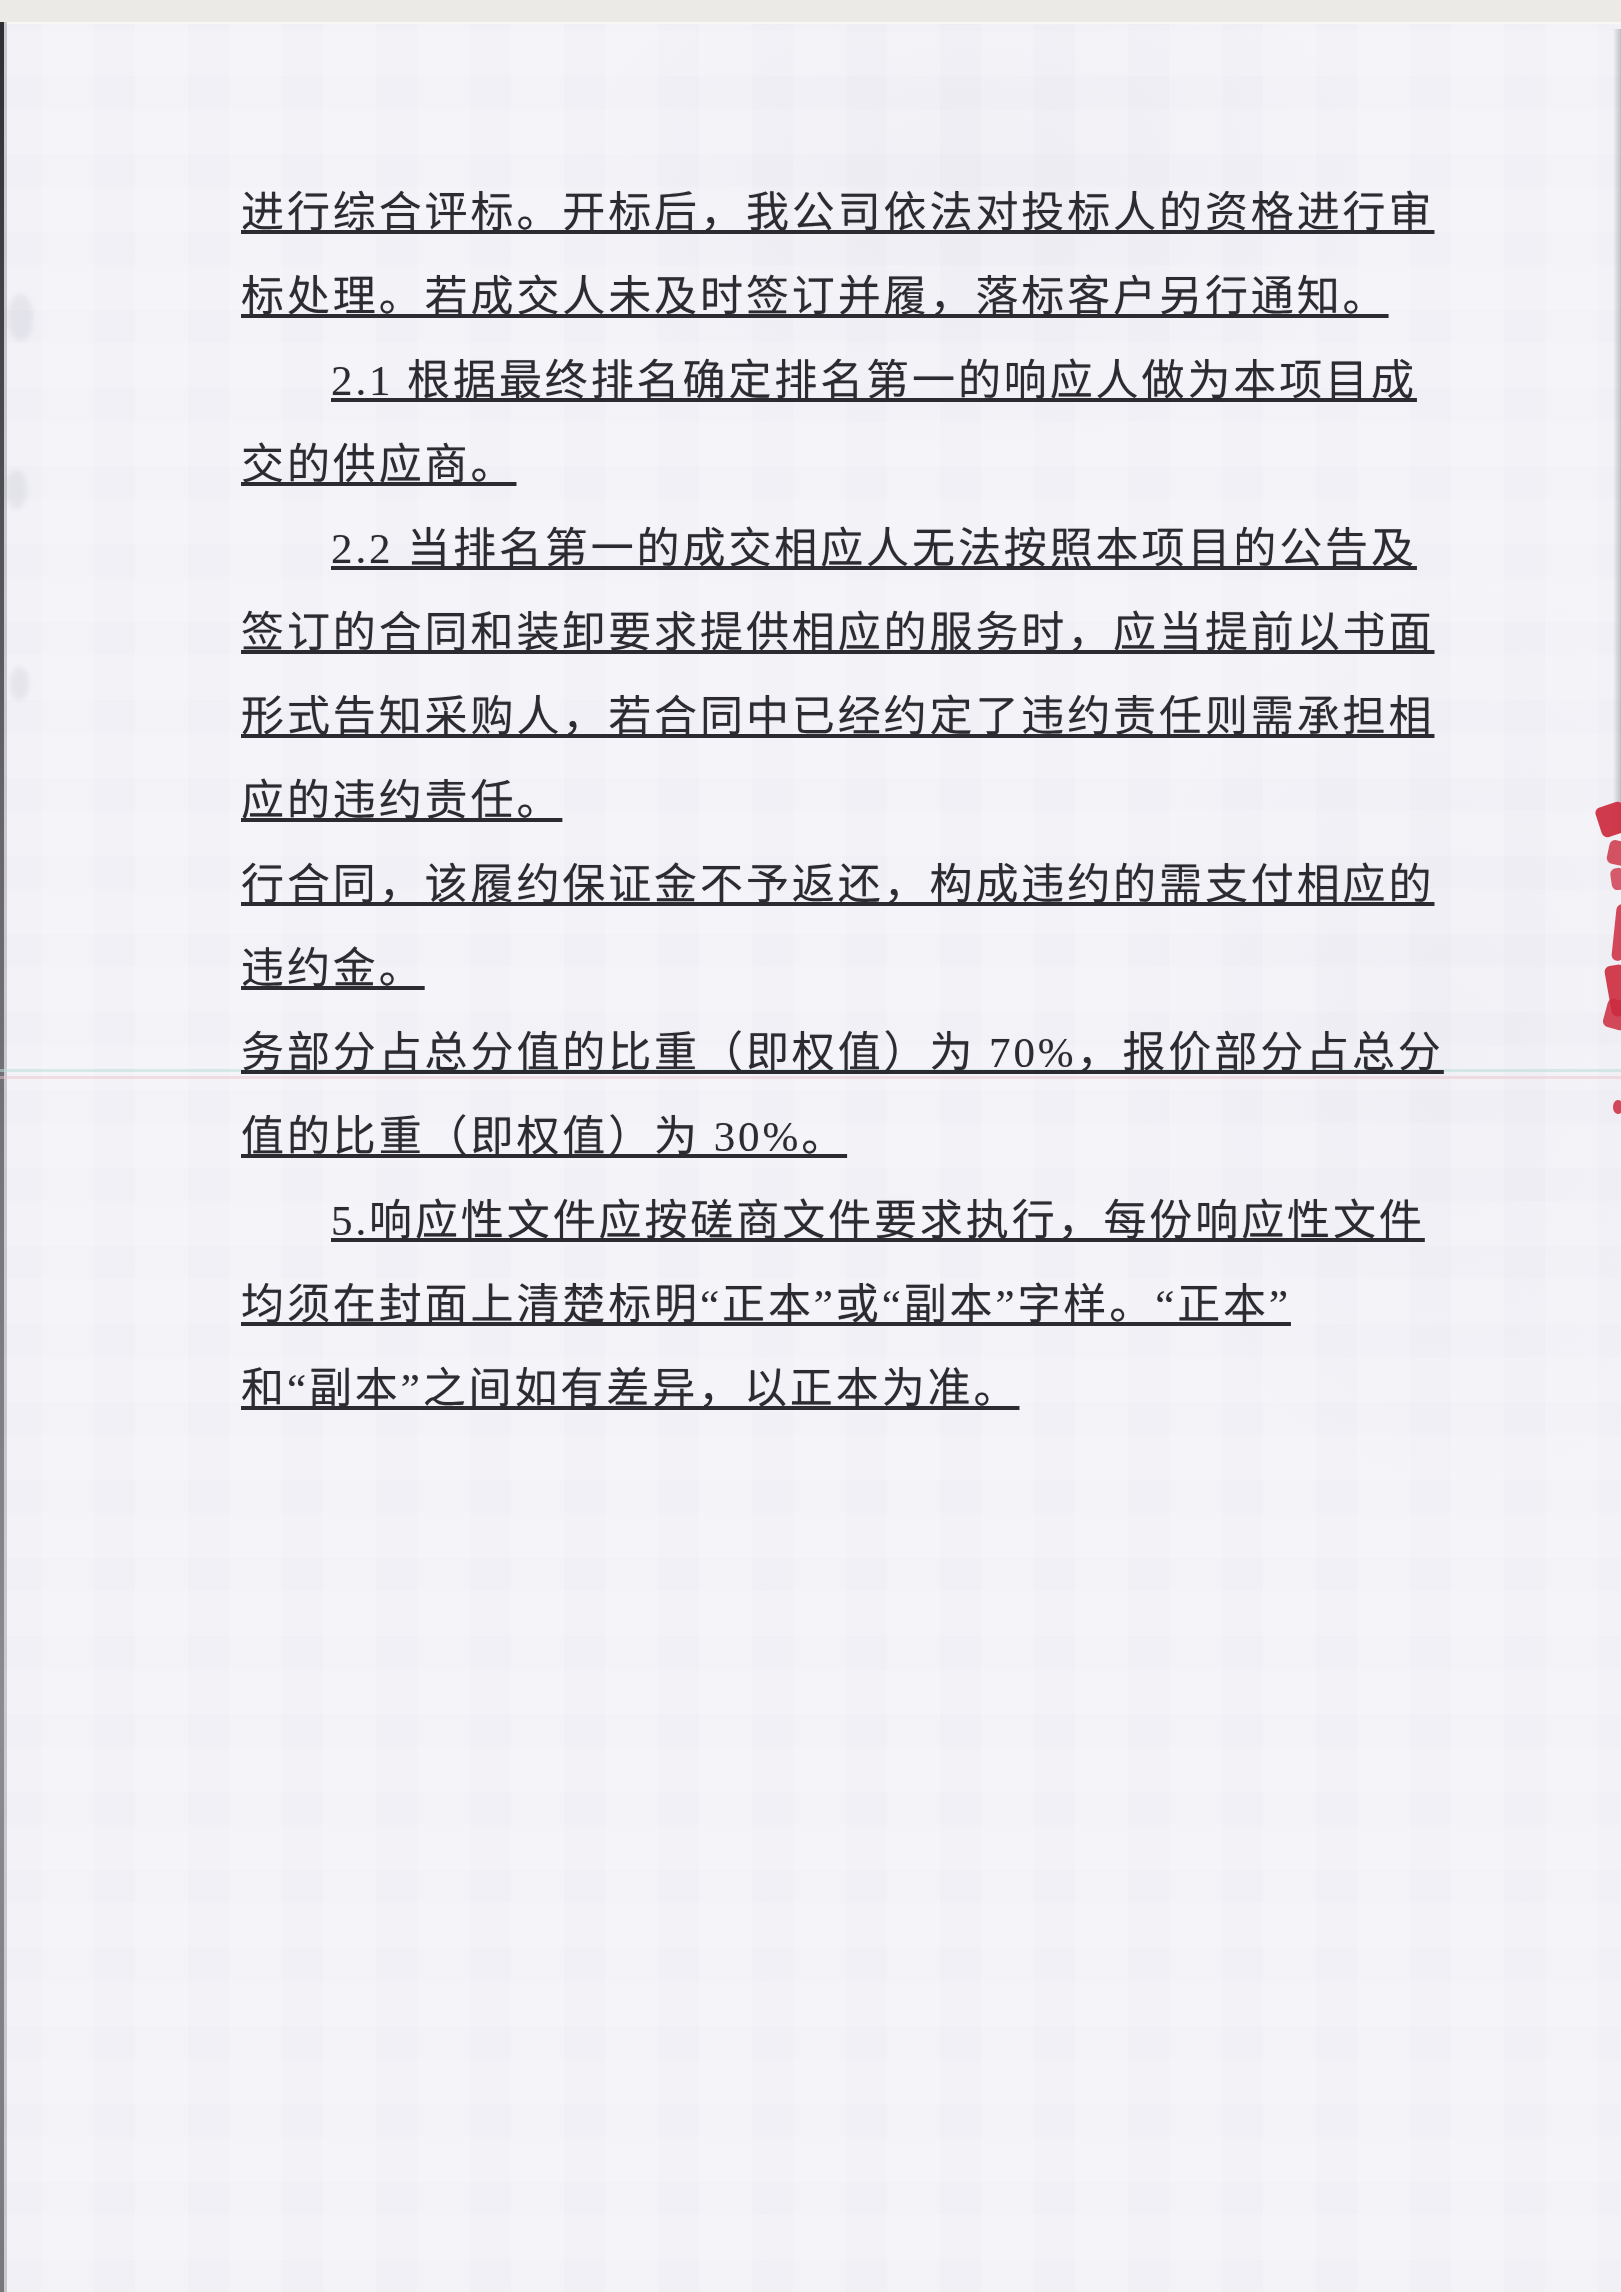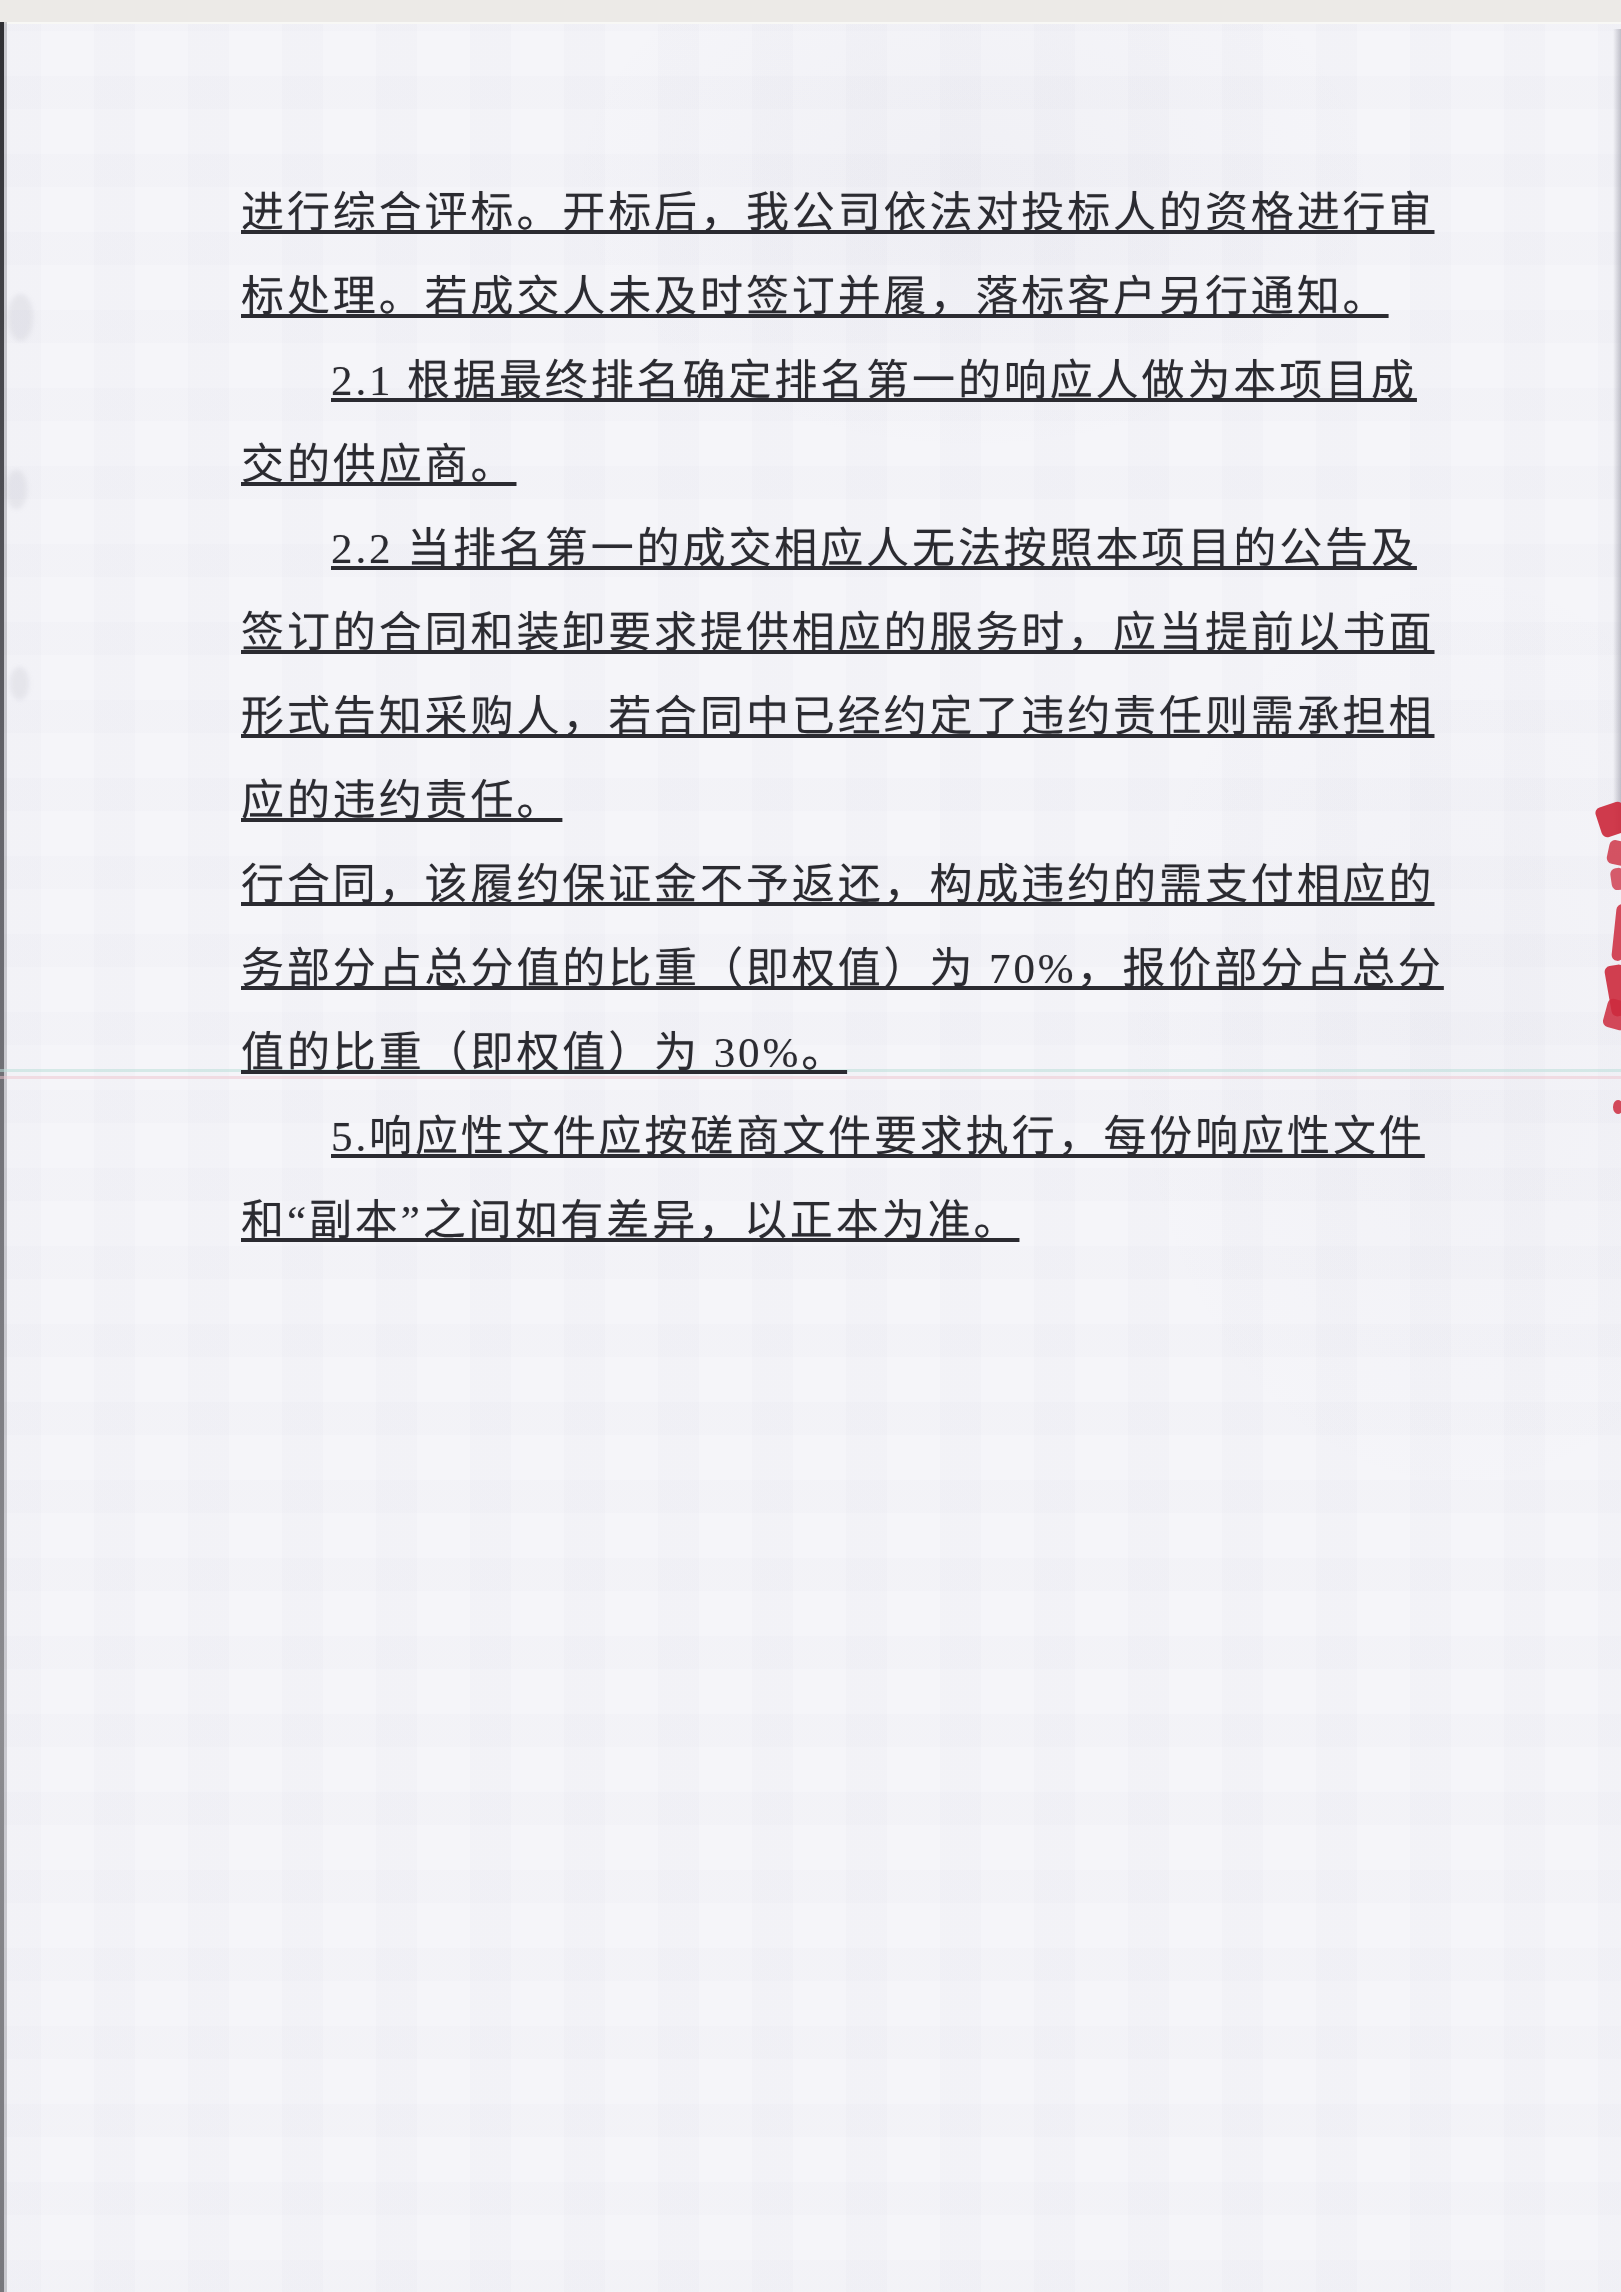--- a/index.html
+++ b/index.html
@@ -122,27 +122,29 @@
         <div class="line">交的供应商。</div>
       </div>
       <div>
         <div class="line indent">2.2 当排名第一的成交相应人无法按照本项目的公告及</div>
         <div class="line">签订的合同和装卸要求提供相应的服务时，应当提前以书面</div>
         <div class="line">形式告知采购人，若合同中已经约定了违约责任则需承担相</div>
         <div class="line">应的违约责任。</div>
       </div>
       <div>
         <div class="line">行合同，该履约保证金不予返还，构成违约的需支付相应的</div>
+        <div class="line">违约金。</div>
       </div>
       <div>
         <div class="line">务部分占总分值的比重（即权值）为 70%，报价部分占总分</div>
         <div class="line">值的比重（即权值）为 30%。</div>
       </div>
       <div>
         <div class="line indent">5.响应性文件应按磋商文件要求执行，每份响应性文件</div>
+        <div class="line">均须在封面上清楚标明“正本”或“副本”字样。“正本”</div>
         <div class="line">和“副本”之间如有差异，以正本为准。</div>
       </div>
     </div>
 
   <div class="red-frag f1"></div>
   <div class="red-frag f2"></div>
   <div class="red-frag f3"></div>
   <div class="red-frag f4"></div>
   <div class="red-frag f5"></div>
   <div class="red-frag f6"></div>

